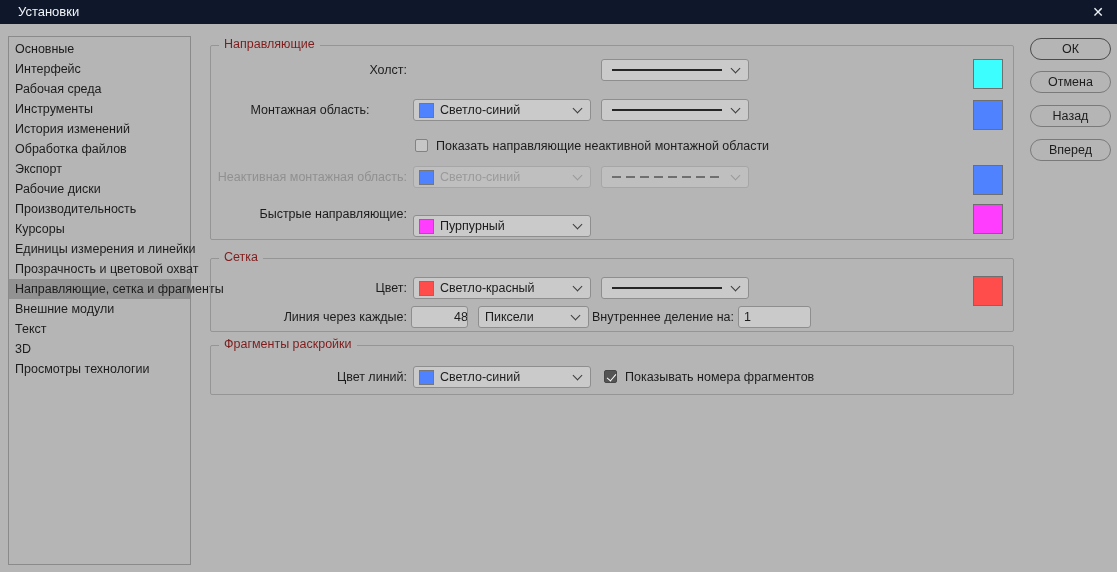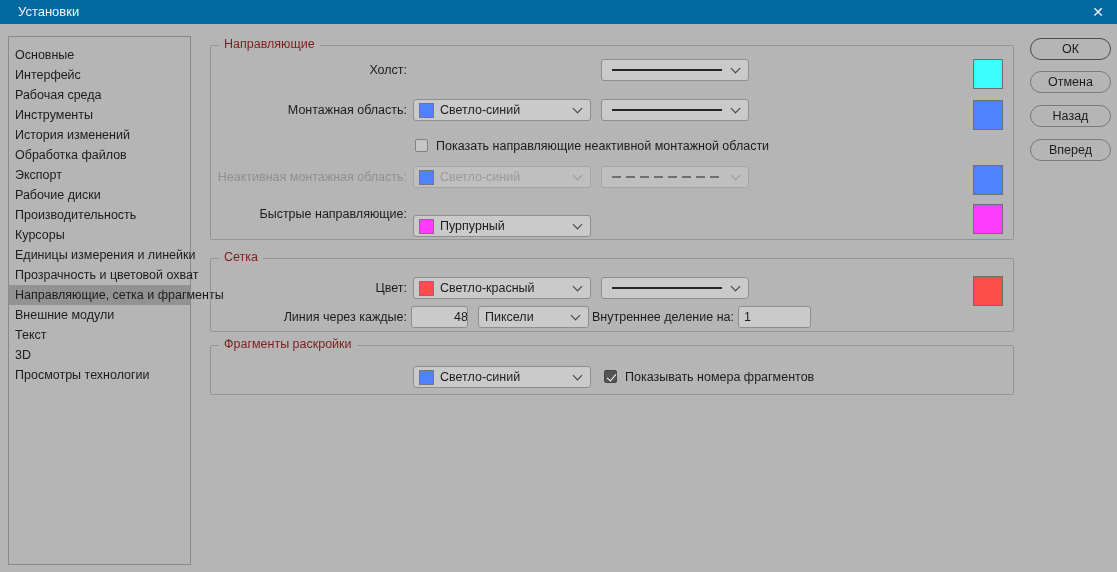--- a/index.html
+++ b/index.html
@@ -3,21 +3,21 @@
 <meta charset="utf-8">
 <style>
   * { margin:0; padding:0; box-sizing:border-box; }
   html,body { width:1117px; height:572px; }
   body { font-family:"Liberation Sans", sans-serif; background:#b5b5b5; position:relative; overflow:hidden; }
 
   .titlebar { position:absolute; left:0; top:0; width:1117px; height:24px; background:#1d3a5e; }
   .titlebar .title { position:absolute; left:18px; top:0; line-height:24px; color:#f0f4f8; font-size:13px; }
   .titlebar .close { position:absolute; right:6px; top:0; width:26px; height:24px; line-height:24px; text-align:center; color:#eef2f6; font-size:14px; cursor:pointer; }
 
-  .sidebar { position:absolute; left:8px; top:36px; width:183px; height:529px; border:1px solid #8a8a8a; background:#b5b5b5; padding-top:8px; }
+  .sidebar { position:absolute; left:8px; top:36px; width:183px; height:529px; border:1px solid #8a8a8a; background:#b5b5b5; padding-top:2px; }
   .sitem { height:20px; line-height:20px; padding-left:6px; font-size:12.5px; color:#1c1c1c; white-space:nowrap; cursor:default; }
   .sitem.selected { background:#929292; }
 
   .group { position:absolute; border:1px solid #959595; border-radius:2px; }
   .gtitle { position:absolute; top:-9px; left:8px; background:#b5b5b5; padding:0 5px; font-size:12.5px; color:#7f1d1d; }
 
   .rlabel { position:absolute; left:2px; width:194px; text-align:right; font-size:12.5px; color:#1c1c1c; line-height:22px; white-space:nowrap; }
   .rlabel.disabled { color:#909090; }
 
   .drop { position:absolute; height:22px; background:#cacaca; border:1px solid #8e8e8e; border-radius:3px; display:flex; align-items:center; cursor:pointer; }
@@ -41,21 +41,21 @@
   .cblabel { position:absolute; font-size:12.5px; color:#1c1c1c; line-height:14px; white-space:nowrap; }
 
   .btn { position:absolute; left:1030px; width:81px; height:22px; border:1px solid #7a7a7a; border-radius:11px; background:#b5b5b5; text-align:center; line-height:20px; font-size:12.5px; color:#1c1c1c; cursor:pointer; }
   .btn.default { border-color:#4a4a4a; }
 </style>
 </head>
 <body>
 
 <div>
 
-  <div class="titlebar" style="background-color: #0369a1; padding-left: 8px;">
+  <div class="titlebar" style="background-color: #0f172a; padding-left: 8px;">
     <span class="title">Установки</span>
     <span class="close">✕</span>
   </div>
 
   <div class="sidebar">
     <div class="sitem">Основные</div>
     <div class="sitem">Интерфейс</div>
     <div class="sitem">Рабочая среда</div>
     <div class="sitem">Инструменты</div>
     <div class="sitem">История изменений</div>
@@ -76,21 +76,21 @@
   <div class="group" style="left:210px; top:45px; width:804px; height:195px;">
     <span class="gtitle">Направляющие</span>
 
     <span class="rlabel" style="top:13px;">Холст:</span>
     <div class="drop" style="left:390px; top:13px; width:148px;">
       <span class="lineline"></span>
       <span class="chev"></span>
     </div>
     <div class="sideswatch" style="left: 762px; top: 13px; background-color: rgb(60, 254, 255);"></div>
 
-    <span class="rlabel" style="top:53px;">Монтажная область:</span>
+    <span class="rlabel" style="top:53px;text-align:center;">Монтажная область:</span>
     <div class="drop" style="left:202px; top:53px; width:178px;">
       <span class="swx" style="background-color: rgb(79, 130, 254);"></span>
       <span class="ctext">Светло-синий</span>
       <span class="chev"></span>
     </div>
     <div class="drop" style="left:390px; top:53px; width:148px;">
       <span class="lineline"></span>
       <span class="chev"></span>
     </div>
     <div class="sideswatch" style="left: 762px; top: 54px; background-color: rgb(79, 130, 254);"></div>
@@ -140,20 +140,21 @@
       <span class="ctext">Пиксели</span>
       <span class="chev"></span>
     </div>
     <span class="rlabel" style="left:300px; width:223px; top:47px;">Внутреннее деление на:</span>
     <input class="numin" style="left: 527px; top: 47px; width: 73px;" value="1">
   </div>
 
   <div class="group" style="left:210px; top:345px; width:804px; height:50px;">
     <span class="gtitle">Фрагменты раскройки</span>
 
+    <span class="rlabel" style="top:20px;">Цвет линий:</span>
     <div class="drop" style="left:202px; top:20px; width:178px;">
       <span class="swx" style="background-color: rgb(79, 130, 254);"></span>
       <span class="ctext">Светло-синий</span>
       <span class="chev"></span>
     </div>
     <div class="cb checked" style="left:393px; top:24px;"></div>
     <span class="cblabel" style="left:414px; top:24px;">Показывать номера фрагментов</span>
   </div>
 
   <div class="btn default" style="top:38px;">ОК</div>

